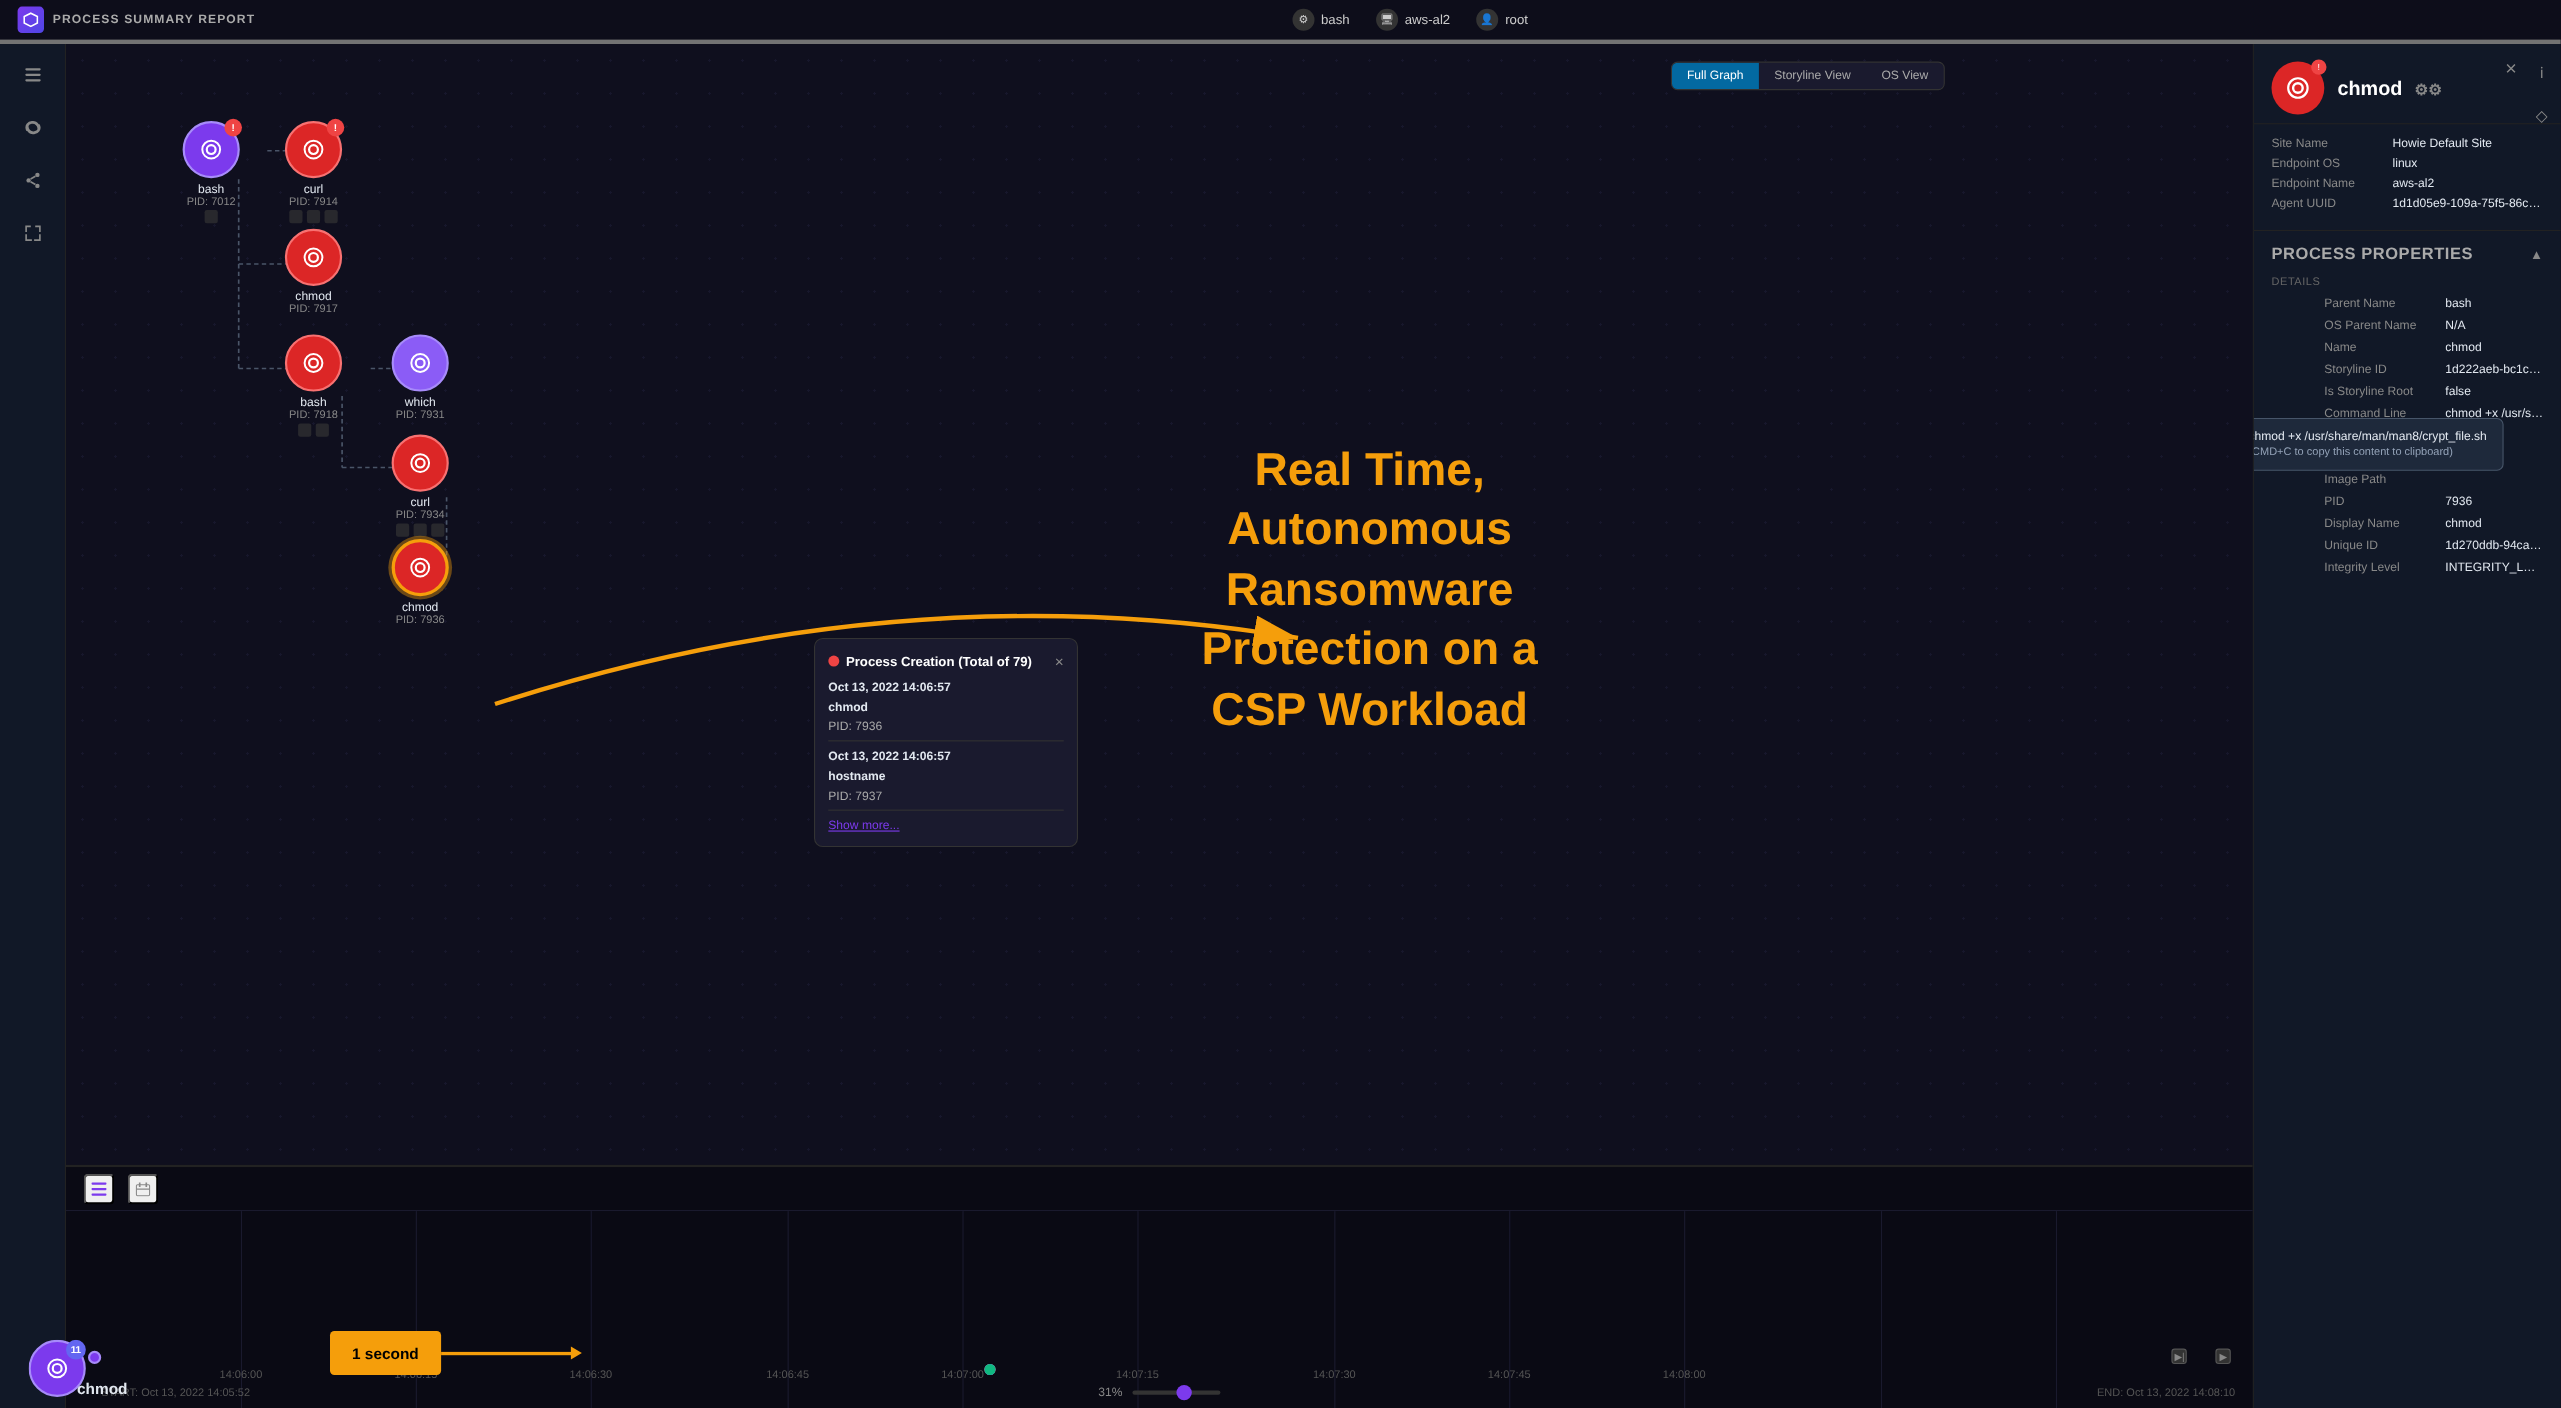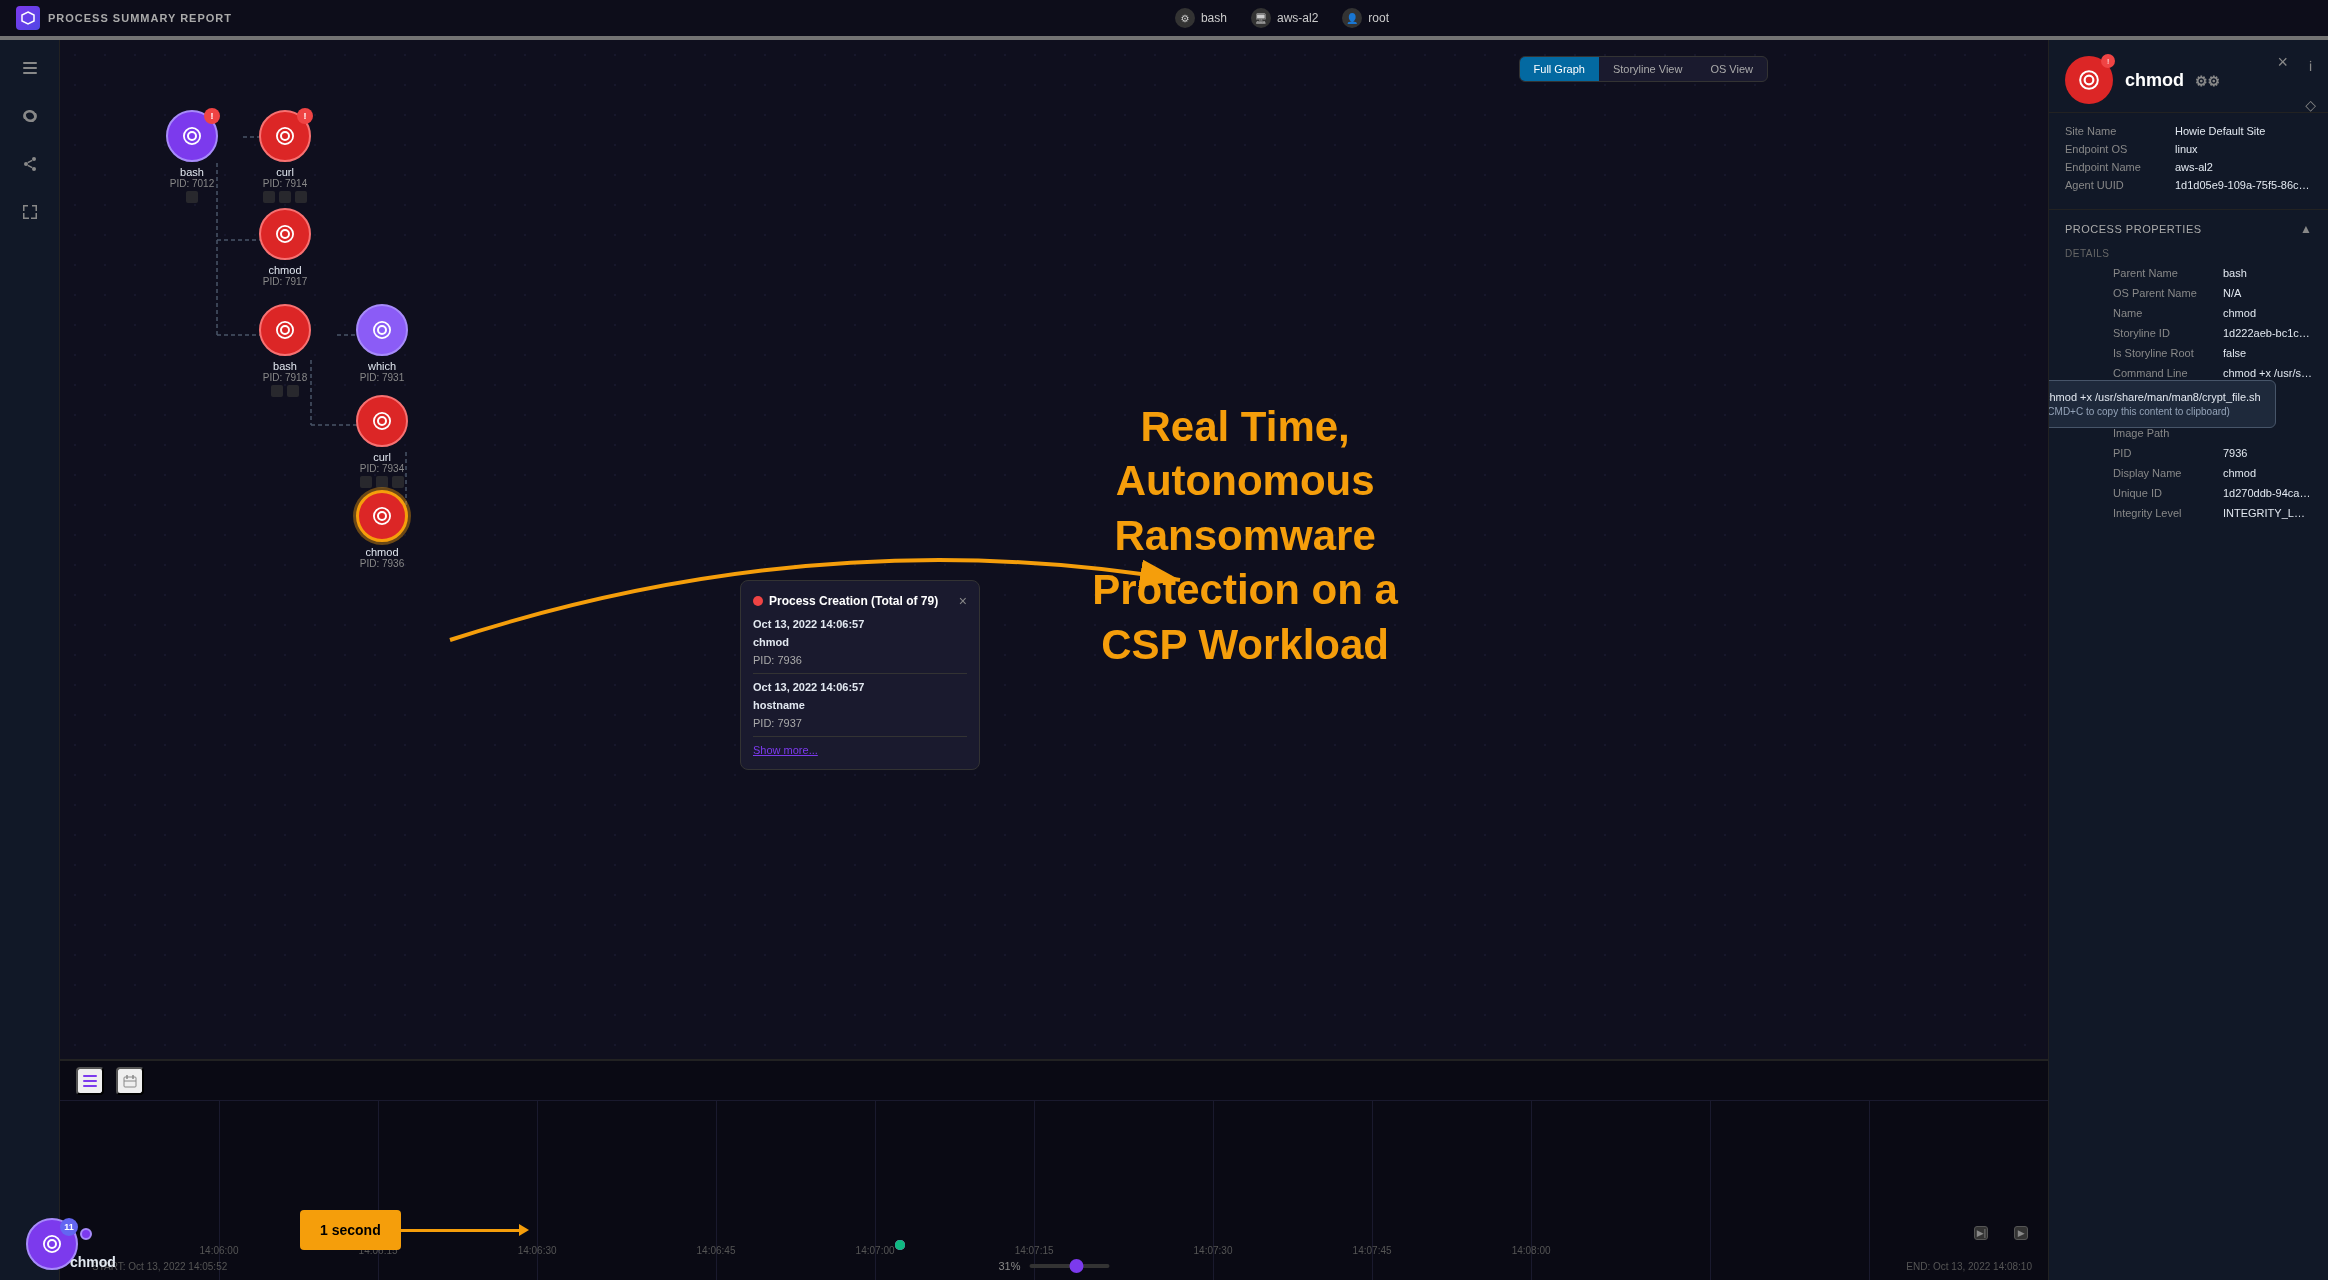--- a/index.html
+++ b/index.html
@@ -70,21 +70,21 @@
     .panel-node-badge { position: absolute; top: -2px; right: -2px; width: 14px; height: 14px; background: #ef4444; border-radius: 50%; display: flex; align-items: center; justify-content: center; font-size: 8px; }
     .panel-title { font-size: 18px; font-weight: 700; color: #fff; }
 
     .panel-meta { padding: 12px 16px; border-bottom: 1px solid #222; }
     .meta-row { display: flex; margin-bottom: 6px; }
     .meta-key { color: #888; font-size: 11px; width: 110px; flex-shrink: 0; }
     .meta-val { color: #e2e8f0; font-size: 11px; overflow: hidden; text-overflow: ellipsis; white-space: nowrap; }
 
     .panel-section { padding: 12px 16px; }
     .section-header { display: flex; align-items: center; justify-content: space-between; margin-bottom: 12px; cursor: pointer; }
-    .section-title { font-size: 11px; font-weight: 400; letter-spacing: 0.5px; color: #aaa; text-transform: uppercase; }
+    .section-title { font-size: 15px; font-weight: 700; letter-spacing: 0.5px; color: #aaa; text-transform: uppercase; }
     .section-toggle { color: #888; }
 
     .detail-row { display: flex; margin-bottom: 8px; }
     .detail-key { color: #888; font-size: 11px; width: 110px; flex-shrink: 0; margin-left: 48px; }
     .detail-val { color: #e2e8f0; font-size: 11px; overflow: hidden; text-overflow: ellipsis; white-space: nowrap; flex: 1; }
     .detail-val.truncated { cursor: pointer; }
 
     
     .timeline-area { height: 220px; background: #0a0a14; border-top: 1px solid #222; position: relative; display: flex; flex-direction: column; }
     .timeline-toolbar { height: 40px; display: flex; align-items: center; padding: 0 16px; gap: 12px; border-bottom: 1px solid #1a1a2e; }

